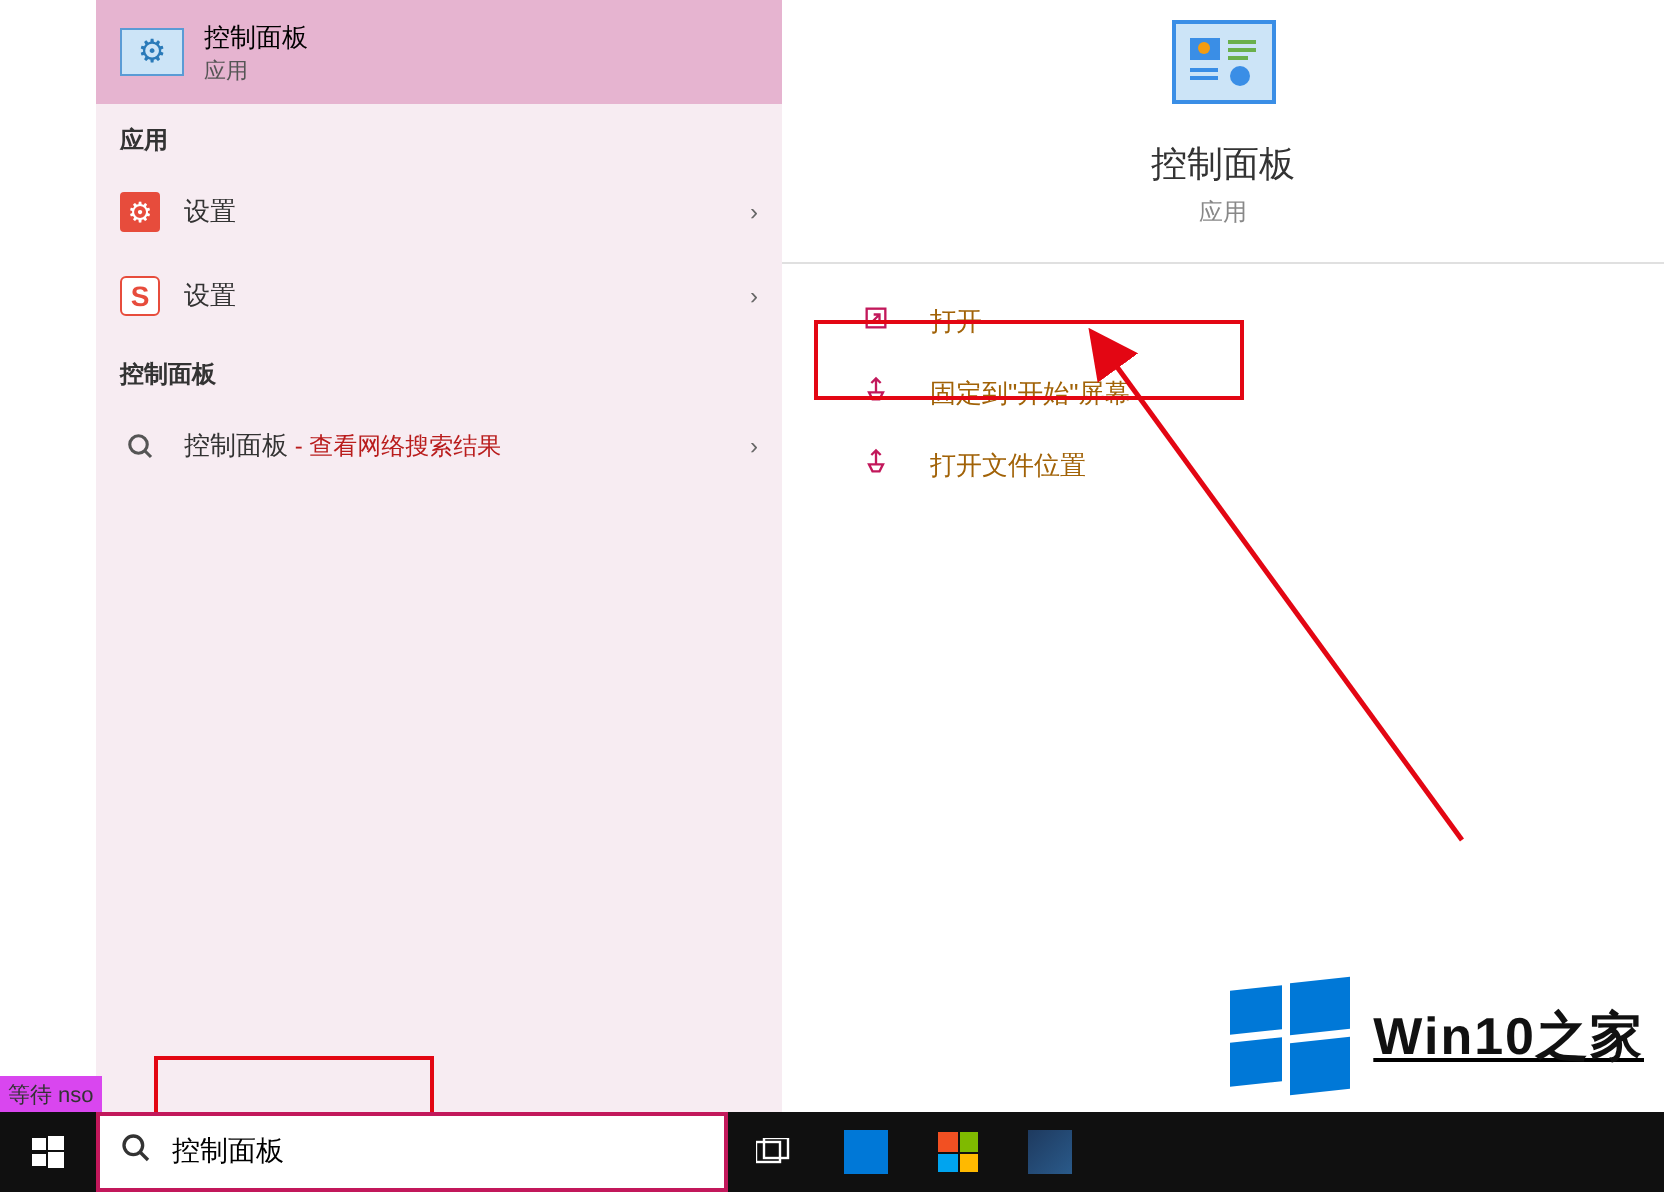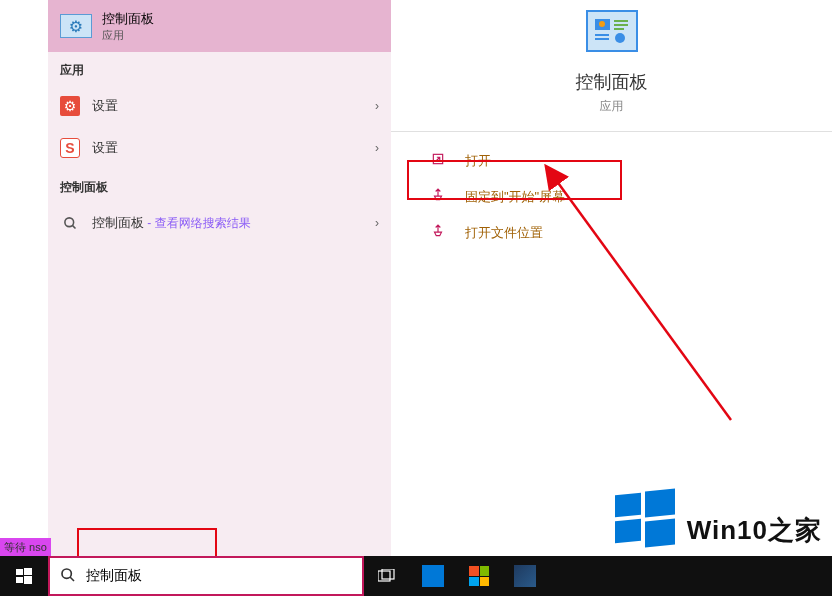--- a/index.html
+++ b/index.html
@@ -11,21 +11,21 @@
     .top-icon { width: 32px; height: 24px; background: #cce4f7; border: 1px solid #5a9bd5; display: flex; align-items: center; justify-content: center; margin-right: 10px; }
     .top-text { display: flex; flex-direction: column; }
     .top-title { font-size: 13px; color: #000; }
     .top-sub { font-size: 11px; color: #555; }
     
     .section-header { padding: 10px 12px 6px; font-size: 12px; color: #333; font-weight: bold; }
     
     .list-item { display: flex; align-items: center; padding: 8px 12px; height: 42px; position: relative; }
     .list-icon { width: 20px; height: 20px; margin-right: 12px; display: flex; align-items: center; justify-content: center; font-size: 14px; }
     .list-text { flex: 1; font-size: 13px; color: #333; }
-    .list-sub { font-size: 12px; color: #8b5cf6; text-align: right; }
+    .list-sub { font-size: 12px; color: #b91c1c; text-align: right; }
     .chevron { color: #666; font-size: 12px; }
     .icon-gear-red { background: #e74c3c; color: #fff; border-radius: 2px; }
     .icon-sogou { background: #fff; color: #e74c3c; border: 1px solid #e74c3c; border-radius: 3px; font-weight: bold; }
     .icon-search { color: #555; }
     
     .right-panel { position: absolute; left: 391px; top: 0; width: 441px; height: 556px; background: #fff; }
     .preview-header { display: flex; flex-direction: column; align-items: center; padding-top: 10px; padding-bottom: 16px; border-bottom: 1px solid #e0e0e0; }
     .preview-icon { width: 52px; height: 42px; background: #cce4f7; border: 2px solid #3a8ee6; display: flex; align-items: center; justify-content: center; font-size: 20px; margin-bottom: 18px; }
     .preview-title { font-size: 18px; color: #333; }
     .preview-sub { font-size: 12px; color: #888; margin-top: 4px; }
@@ -41,21 +41,21 @@
     .start-btn { width: 48px; height: 40px; display: flex; align-items: center; justify-content: center; color: #fff; }
     .search-box { width: 316px; height: 40px; background: #fff; border: 2px solid #c2185b; display: flex; align-items: center; padding: 0 10px; }
     .search-icon-tb { color: #555; margin-right: 10px; font-size: 15px; }
     .search-input { border: none; outline: none; font-size: 14px; flex: 1; background: transparent; }
     .tb-icon { width: 46px; height: 40px; display: flex; align-items: center; justify-content: center; color: #fff; font-size: 15px; }
     .tb-pinned { display: flex; }
     .pin-icon { width: 46px; display: flex; align-items: center; justify-content: center; }
     
     .status-hint { position: absolute; left: 0; top: 538px; background: #d946ef; font-size: 11px; padding: 2px 4px; color: #333; }
     
-    .watermark { position: absolute; right: 10px; bottom: 48px; display: flex; align-items: flex-end; gap: 12px; }
+    .watermark { position: absolute; right: 10px; bottom: 48px; display: flex; align-items: center; gap: 12px; text-decoration: underline; }
     .wm-logo { width: 60px; height: 60px; position: relative; }
     .wm-sq { position: absolute; background: #0078d7; }
     .wm-text { display: flex; flex-direction: column; }
     .wm-title { font-size: 26px; color: #111; font-weight: bold; letter-spacing: 1px; }
     .wm-url { font-size: 13px; color: #555; }
     
     .arrow-svg { position: absolute; left: 391px; top: 140px; pointer-events: none; }
   </style>
 </head>
 <body>

